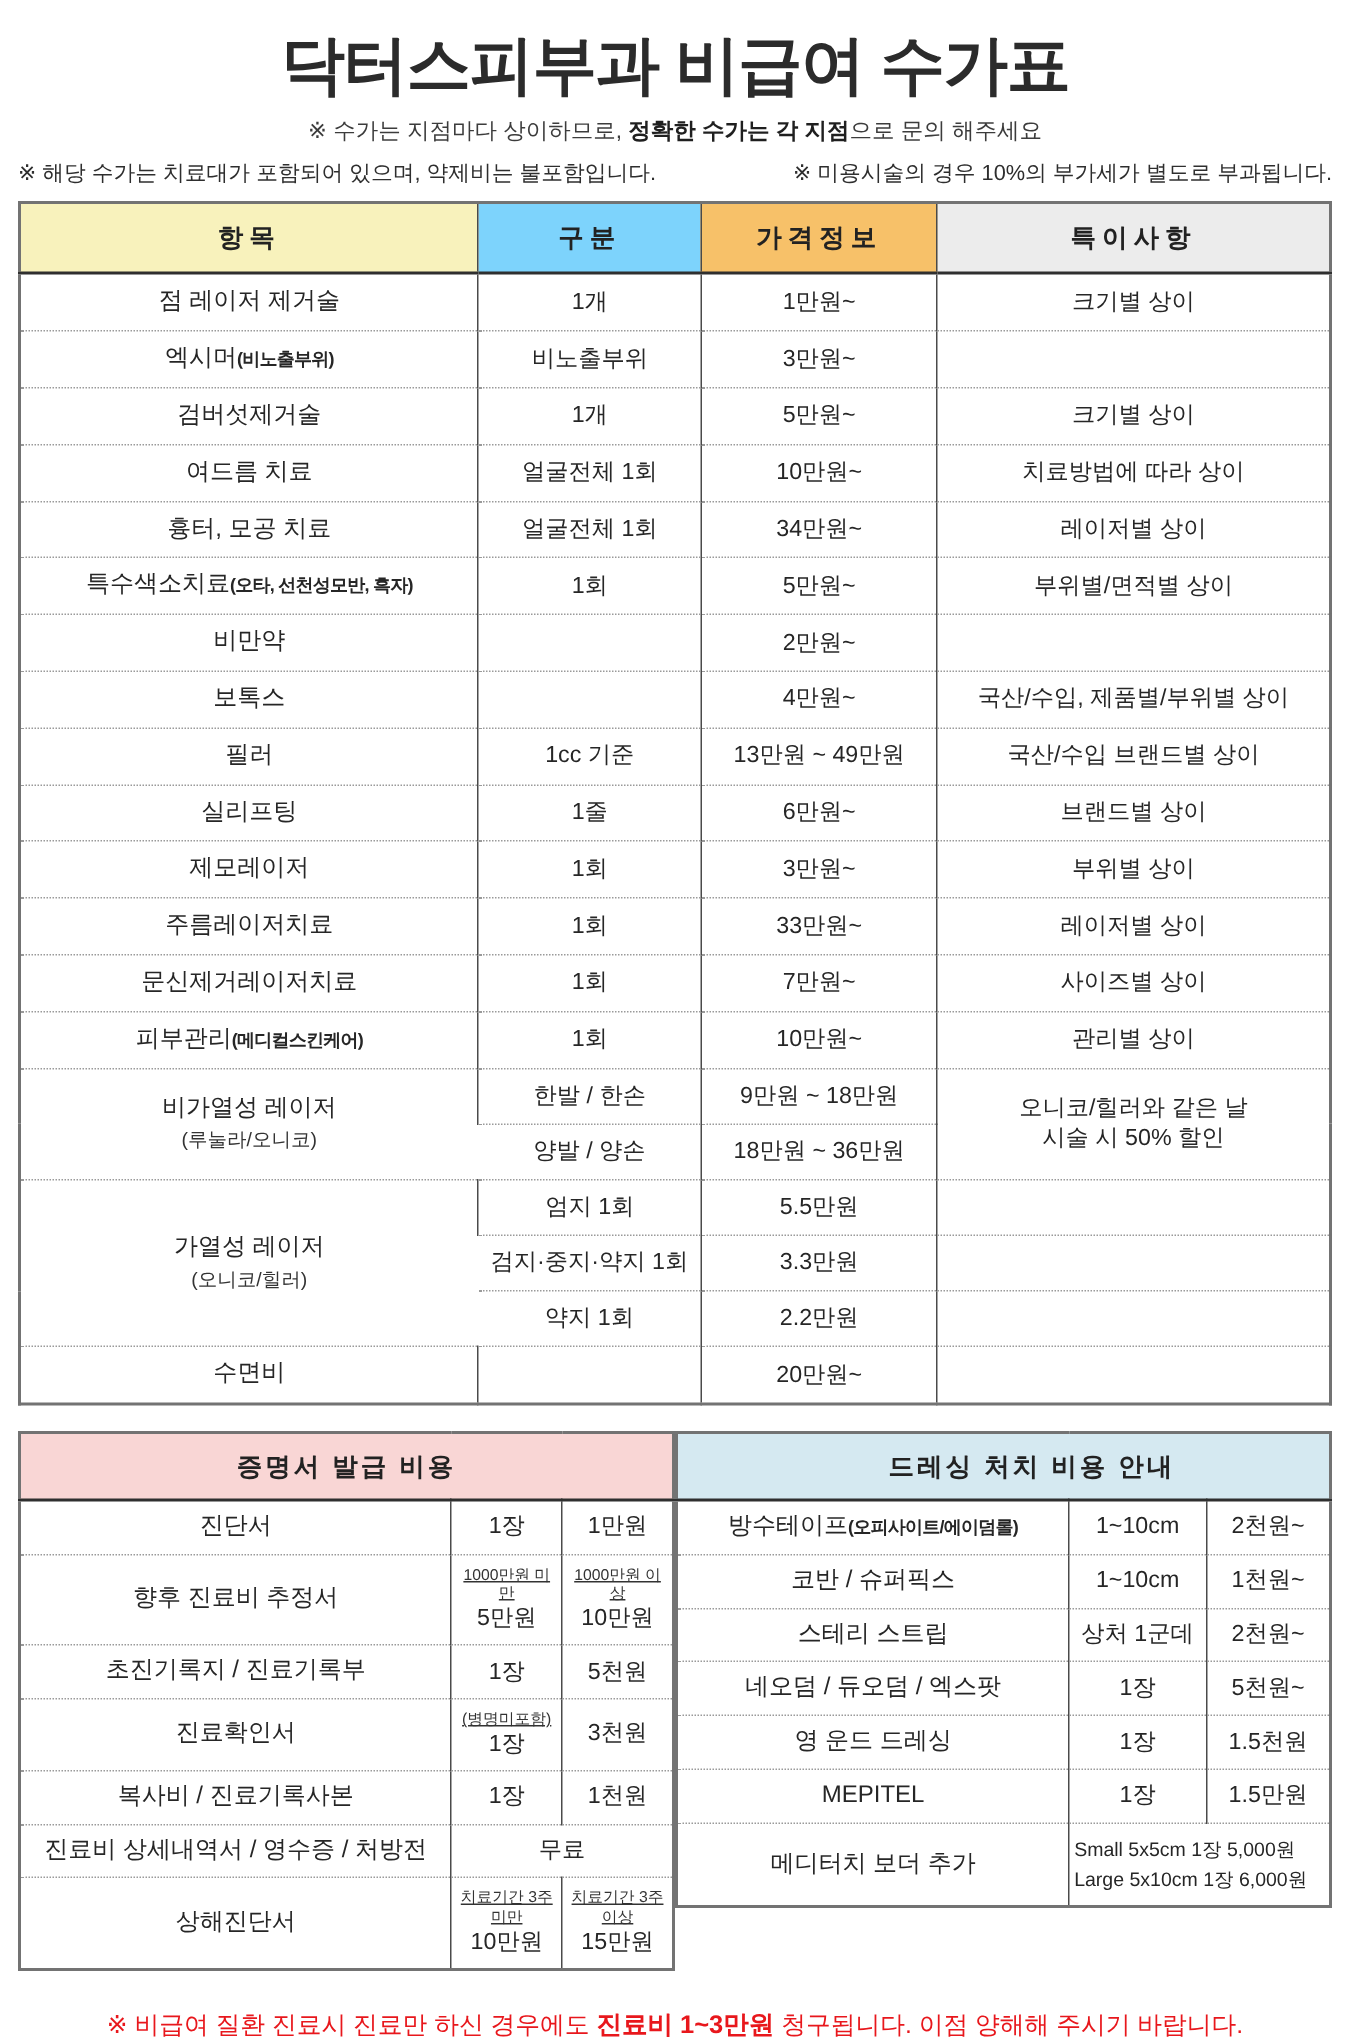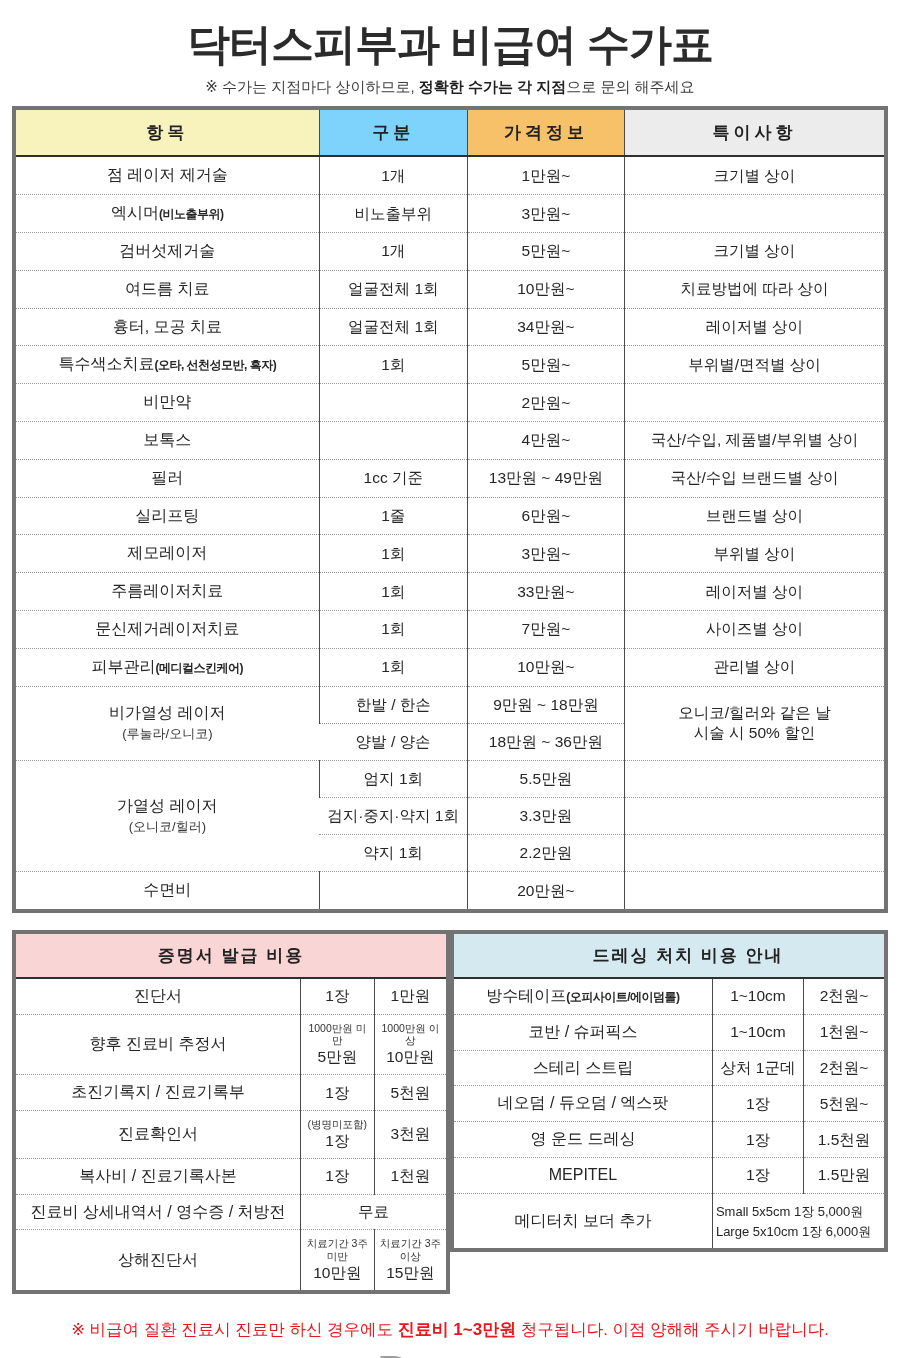--- a/index.html
+++ b/index.html
@@ -17,39 +17,39 @@
     text-align:center;font-size:15px;color:#3c3c3c;margin-top:9px;
   }
   .subtitle b{color:#1f1f1f;}
   .notes{
     display:flex;justify-content:space-between;align-items:flex-end;
     font-size:14.5px;color:#2e2e2e;margin-top:9px;padding:0 0 0 0;
   }
   
   table{
     border-collapse:collapse;width:100%;table-layout:fixed;
-    border:4px solid #737373;background:#fff;
+    border:2px solid #737373;background:#fff;
   }
   th{
     font-size:17px;font-weight:bold;color:#222;
     letter-spacing:4px;padding:11px 2px;
     border-left:1px solid #4a4a4a;border-bottom:2px solid #2f2f2f;
   }
   th:first-child{border-left:none;}
   td{
     text-align:center;vertical-align:middle;
     font-size:15.5px;color:#262626;line-height:1.3;
     padding:8px 4px;
     border-left:1px solid #4a4a4a;border-top:1px dotted #9a9a9a;
   }
   td:first-child{border-left:none;}
   td.item .txt{font-weight:normal;font-size:16px;}
   .subsm{font-weight:bold;font-size:12px;letter-spacing:-0.5px;}
   .subline{font-weight:normal;font-size:13px;color:#333;margin-top:2px;}
-  .tiny{font-size:10.5px;line-height:1.2;color:#333;}
+  .tiny{font-size:10.5px;line-height:1.2;color:#333;text-decoration:underline;}
   td.pre .txt{white-space:pre-line;}
   td.small-text .txt{font-size:13px;}
   td.left{text-align:left;padding-left:12px;}
   .main-table-wrap{margin-top:9px;}
   
   .bottom{display:flex;margin-top:17px;align-items:stretch;}
   .bottom > div{flex:1;}
   .bottom th{letter-spacing:2px;padding:10px 2px;}
   .bottom td{padding:7px 3px;}
   .cert-table th{background:#f9d6d5;}
@@ -67,20 +67,24 @@
 </style>
 </head>
 <body>
 
 <div class="page">
 
   <h1 class="title">닥터스피부과 비급여 수가표</h1>
 
   <div class="subtitle"><span>※ 수가는 지점마다 상이하므로, </span><b>정확한 수가는 각 지점</b><span>으로 문의 해주세요</span></div>
 
+  <div class="notes">
+    <span>※ 해당 수가는 치료대가 포함되어 있으며, 약제비는 불포함입니다.</span>
+    <span>※ 미용시술의 경우 10%의 부가세가 별도로 부과됩니다.</span>
+  </div>
 
   <div class="main-table-wrap">
     <table class="main-table">
       <colgroup>
           <col style="width: 35%;">
           <col style="width: 17%;">
           <col style="width: 18%;">
           <col style="width: 30%;">
         </colgroup>
       <thead>

